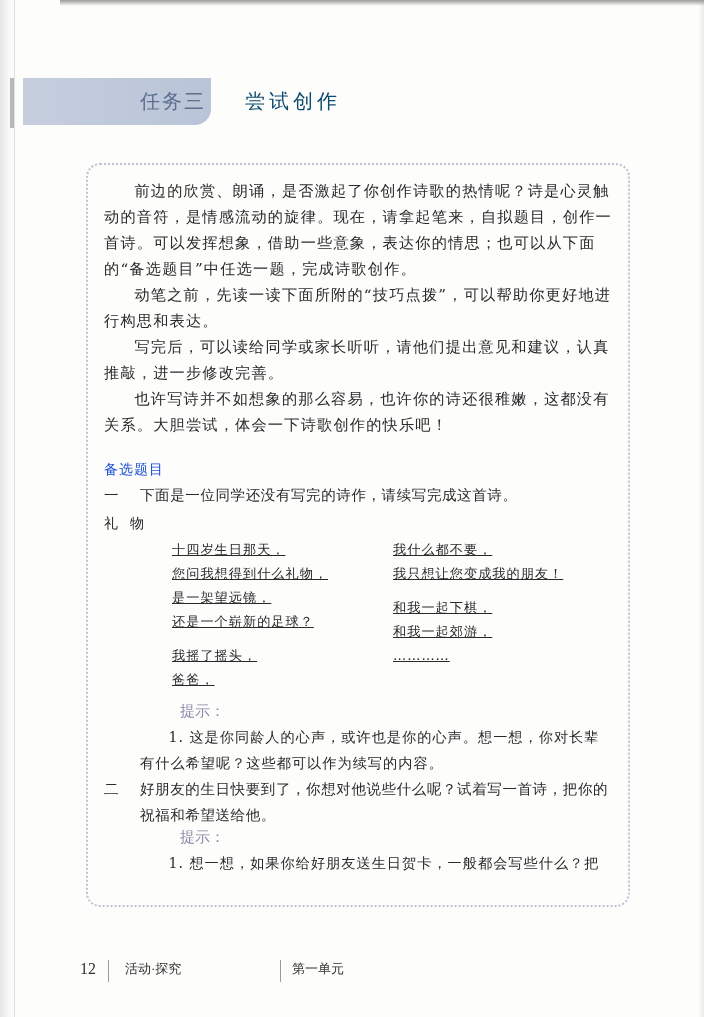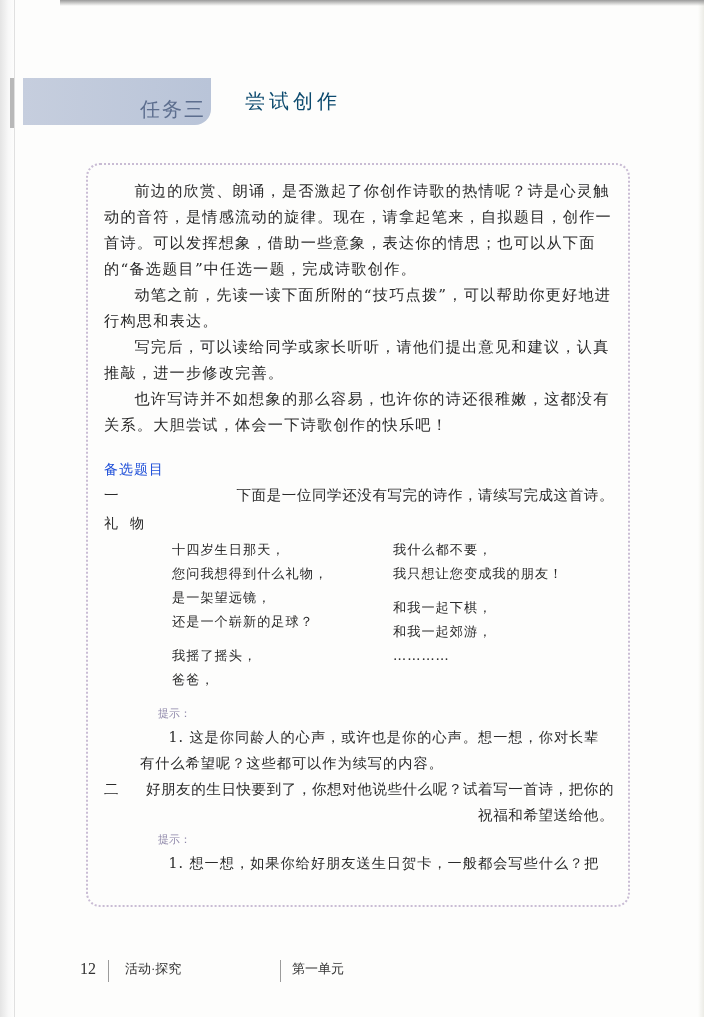--- a/index.html
+++ b/index.html
@@ -26,21 +26,21 @@
   .header-bar {
     position: absolute; left: 10px; top: 78px; width: 4px; height: 50px;
     background: #b8b8b8;
   }
   .task-tab {
     position: absolute; left: 23px; top: 78px; width: 188px; height: 47px;
     background: linear-gradient(to right, #c6cede, #b9c4d8);
     border-radius: 0 0 16px 0;
   }
   .task-num {
-    position: absolute; left: 140px; top: 96px;
+    position: absolute; left: 140px; top: 88px;
     font-size: 20px; color: #5d6e8e; letter-spacing: 2px;
   }
   .task-title {
     position: absolute; left: 245px; top: 88px;
     font-size: 20px; color: #0c4a6e; letter-spacing: 4px;
   }
   .frame {
     position: absolute; left: 86px; top: 163px; width: 540px; height: 740px;
     border: 2px dotted #c9bcd4;
     border-radius: 14px;
@@ -51,33 +51,33 @@
   }
   .para { margin: 0; text-indent: 2em; letter-spacing: 1.2px; }
   .label-sub {
     color: #1d4ed8; font-size: 14px; margin-top: 18px; letter-spacing: 1px;
   }
   .item {
     display: flex; font-family: "DejaVu Sans", "Liberation Sans", sans-serif;
     font-size: 14.5px; line-height: 26px; letter-spacing: 0.6px;
   }
   .item-num { width: 36px; flex: 0 0 36px; }
-  .item-text { flex: 1; text-align: right; }
+  .item-text { flex: 1; }
   .poem-title {
     text-align: left; font-size: 14px; letter-spacing: 12px; margin: 2px 0 2px 0;
   }
   .poem {
     display: flex; font-size: 13.2px; line-height: 24px; letter-spacing: 1px;
     margin-left: 68px;
   }
   .poem-col { width: 262px; }
-  .stanza { margin-bottom: 10px; }
+  .stanza { margin-bottom: 10px; text-decoration: underline; }
   .hint {
-    color: #8d86a8; font-family: Liberation Sans, sans-serif;
-    font-size: 11px; margin-left: 54px; line-height: 22px;
+    color: #8d86a8; font-family: Liberation Mono, monospace;
+    font-size: 15px; margin-left: 76px; line-height: 22px;
   }
   .hint-line {
     font-size: 14.2px; line-height: 26px; letter-spacing: 1px; margin-left: 36px;
   }
   .hint-line .first { text-indent: 2em; display: block; }
   .footer { position: absolute; top: 960px; font-size: 14px; color: #333; }
   .f-num { left: 80px; font-family: "Liberation Serif", serif; font-size: 16px; }
   .f-sep { position: absolute; top: 960px; width: 1px; height: 22px; background: #9b9b9b; }
   .f-left { left: 125px; font-family: Liberation Serif, serif; font-size: 13px; }
   .f-right { left: 292px; font-family: "DejaVu Sans", sans-serif; font-size: 13px; }

